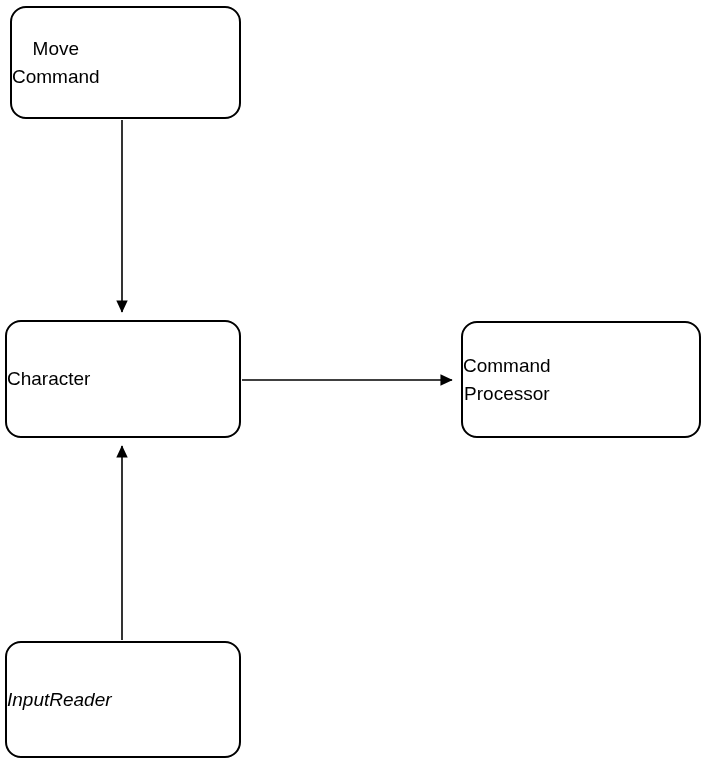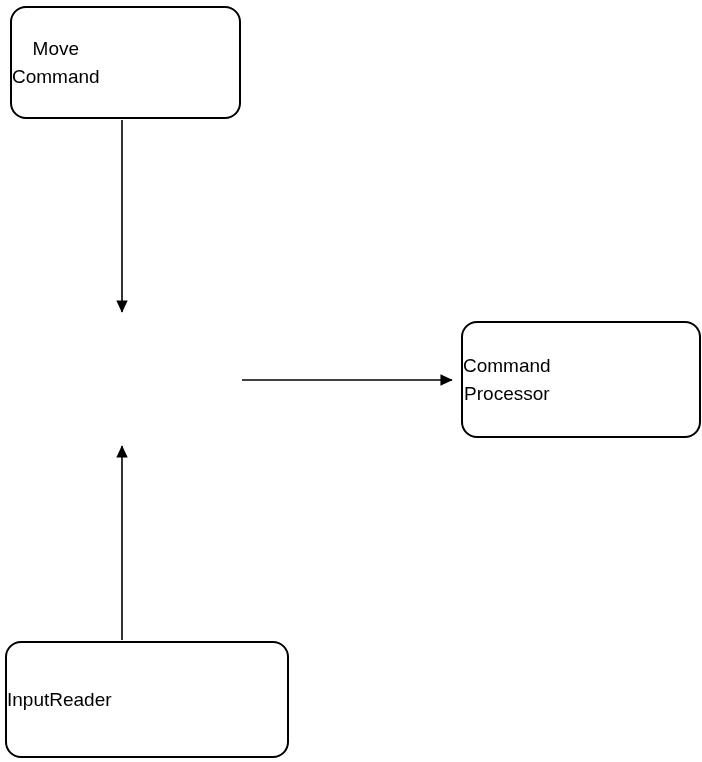--- a/index.html
+++ b/index.html
@@ -49,22 +49,23 @@
   }
   #node-command-processor {
     left: 461px;
     top: 321px;
     width: 240px;
     height: 117px;
   }
   #node-input-reader {
     left: 5px;
     top: 641px;
-    width: 284px;
+    width: 236px;
     height: 117px;
+    font-style: italic;
   }
   svg.connectors {
     position: absolute;
     inset: 0;
     width: 702px;
     height: 762px;
     pointer-events: none;
   }
   svg.connectors line {
     stroke: var(--border, #000000);
@@ -85,20 +86,23 @@
     <line x1="122" y1="120" x2="122" y2="312" marker-end="url(#arrowhead)"></line>
     <line x1="242" y1="380" x2="452" y2="380" marker-end="url(#arrowhead)"></line>
     <line x1="122" y1="640" x2="122" y2="446" marker-end="url(#arrowhead)"></line>
   </svg>
 
   <div class="node" id="node-move-command">
     <span class="node-label">Move
 Command</span>
   </div>
 
+  <div class="node" id="node-character">
+    <span class="node-label">Character</span>
+  </div>
 
   <div class="node" id="node-command-processor">
     <span class="node-label">Command
 Processor</span>
   </div>
 
   <div class="node" id="node-input-reader">
     <span class="node-label">InputReader</span>
   </div>
 

